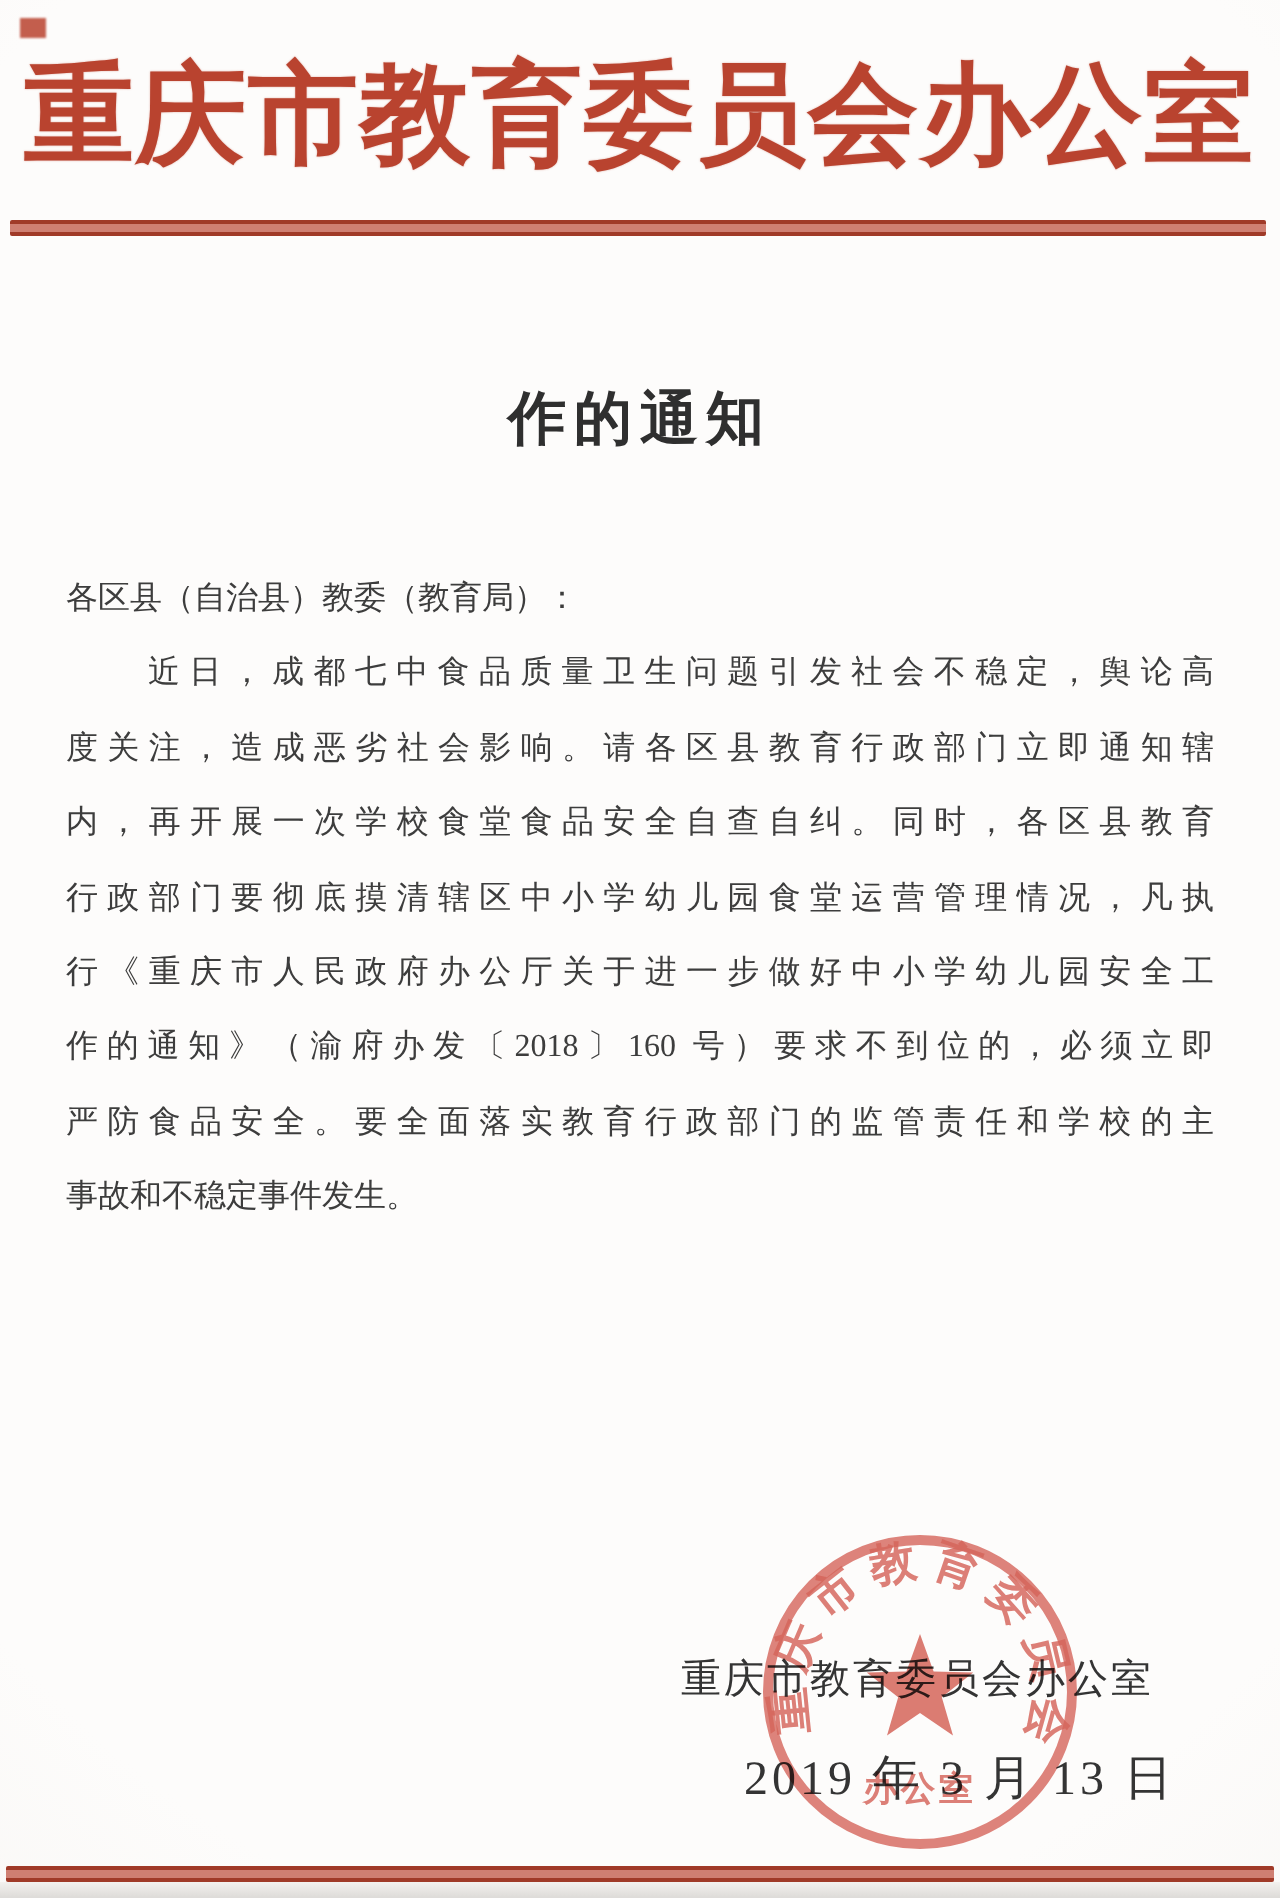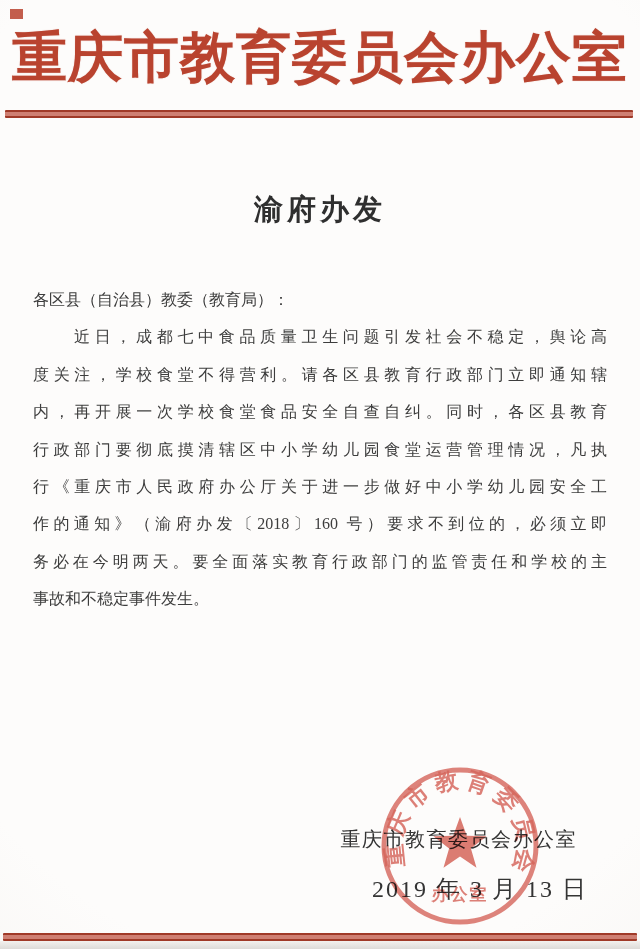--- a/index.html
+++ b/index.html
@@ -76,31 +76,31 @@
 <body>
 
 <div class="page">
 
   <div class="corner-mark"></div>
 
   <div class="letterhead">重庆市教育委员会办公室</div>
 
   <div class="rule rule-top"></div>
 
-  <div class="doc-title">渝府办发</div>
+  <div class="doc-title">作的通知</div>
 
   <div class="body-text">
     <div class="line start">各区县（自治县）教委（教育局）：</div>
     <div class="line indent">近日，成都七中食品质量卫生问题引发社会不稳定，舆论高</div>
-    <div class="line">度关注，学校食堂不得营利。请各区县教育行政部门立即通知辖</div>
+    <div class="line">度关注，造成恶劣社会影响。请各区县教育行政部门立即通知辖</div>
     <div class="line">内，再开展一次学校食堂食品安全自查自纠。同时，各区县教育</div>
     <div class="line">行政部门要彻底摸清辖区中小学幼儿园食堂运营管理情况，凡执</div>
     <div class="line">行《重庆市人民政府办公厅关于进一步做好中小学幼儿园安全工</div>
     <div class="line">作的通知》（渝府办发〔2018〕160 号）要求不到位的，必须立即</div>
-    <div class="line">务必在今明两天。要全面落实教育行政部门的监管责任和学校的主</div>
+    <div class="line">严防食品安全。要全面落实教育行政部门的监管责任和学校的主</div>
     <div class="line end">事故和不稳定事件发生。</div>
   </div>
 
   <div class="signature">重庆市教育委员会办公室</div>
 
   <div class="doc-date">2019 年 3 月 13 日</div>
 
   <svg class="seal" viewBox="0 0 164 164" width="164" height="164" aria-hidden="true">
     <defs>
       <path id="sealArc" d="M 27.5 101.8 A 58 58 0 1 1 136.5 101.8" fill="none"></path>

